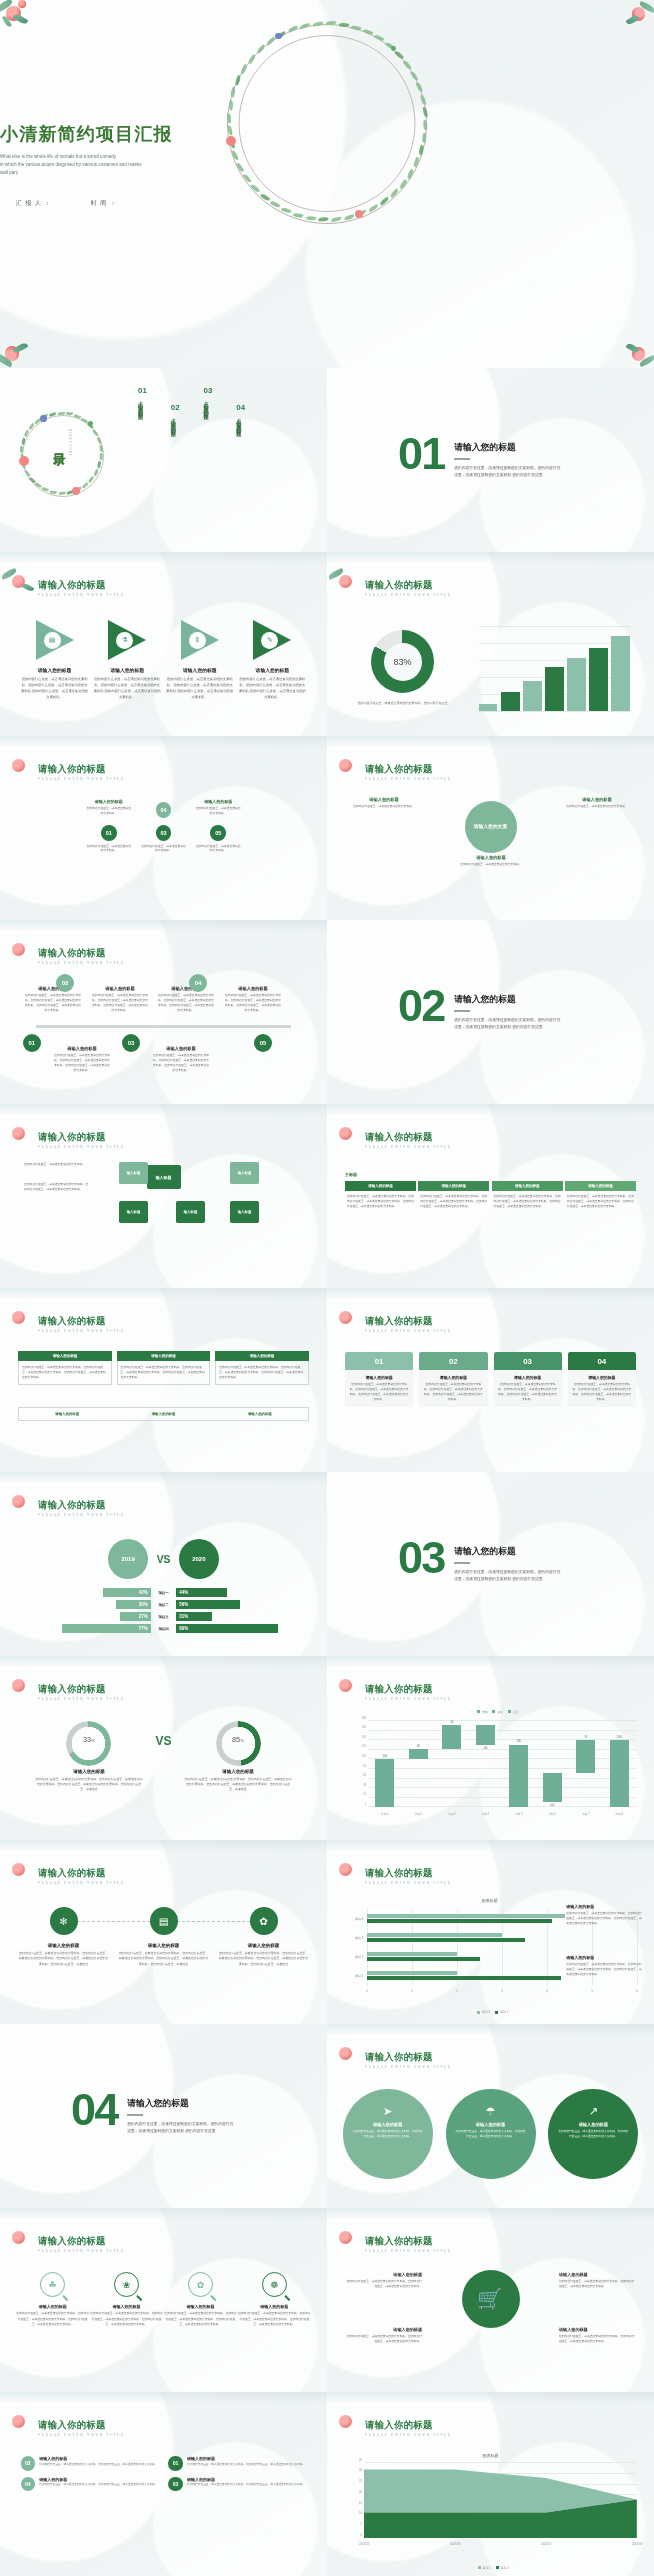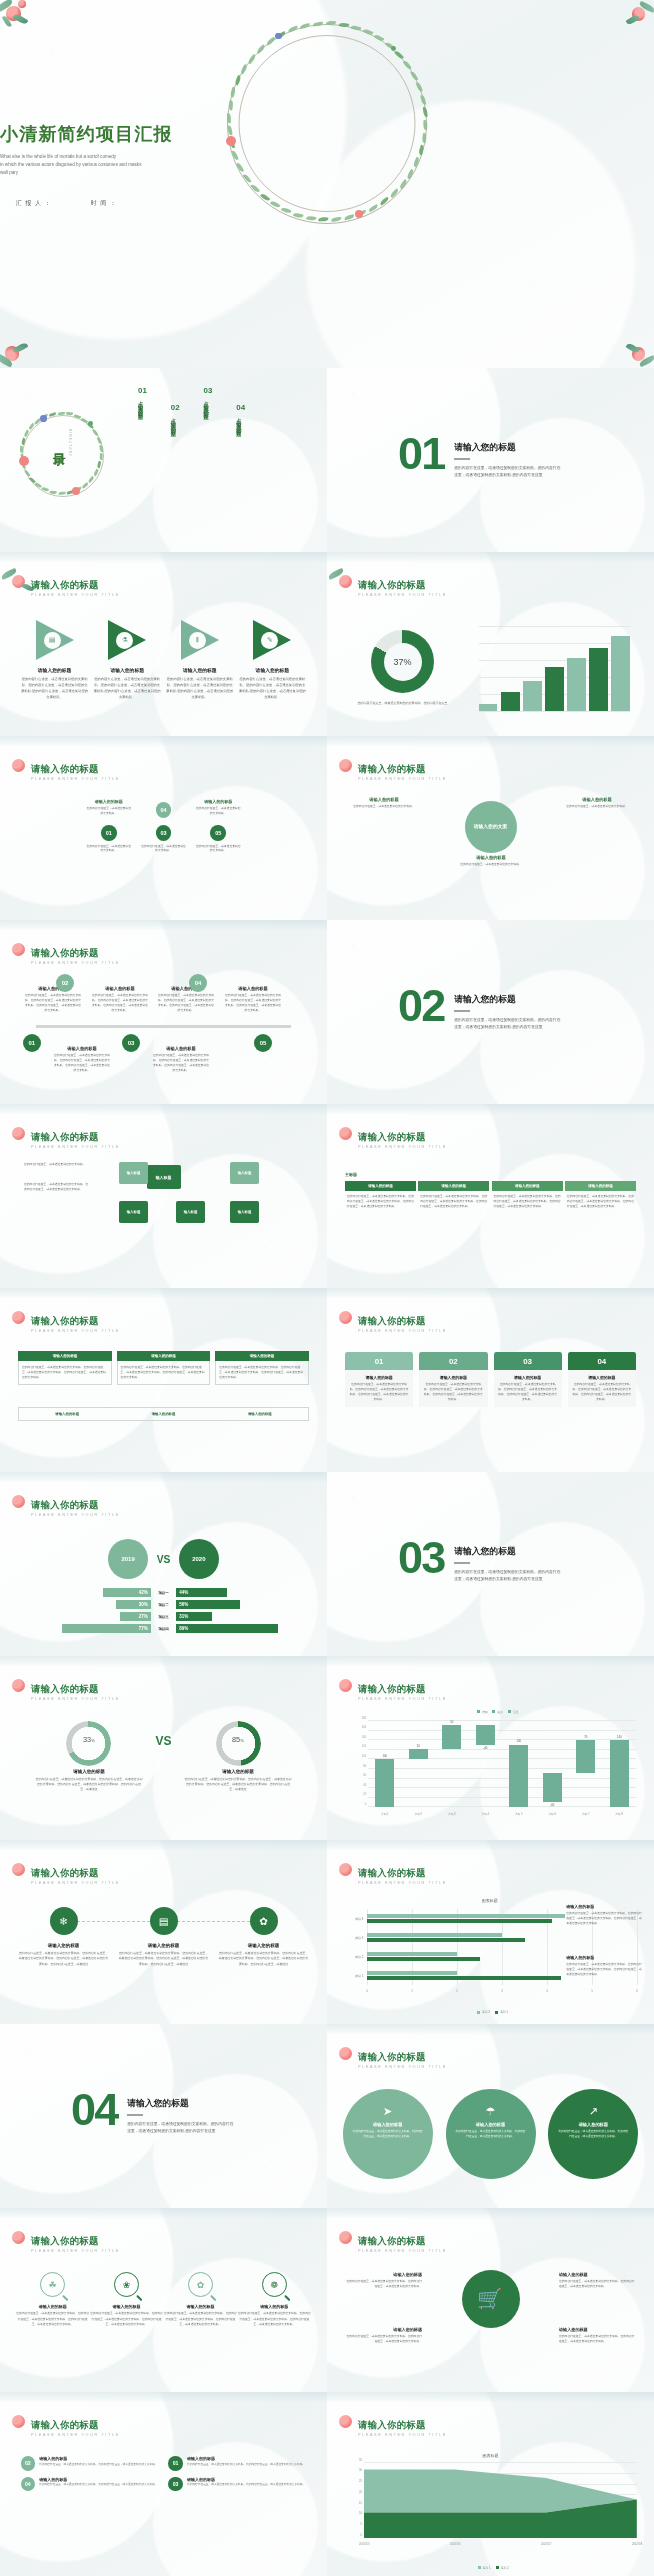--- a/index.html
+++ b/index.html
@@ -38,21 +38,21 @@
     box-shadow:inset -1.2px -1.8px 2.4px rgba(200,80,80,.35);}
   .floral .leaf{position:absolute;border-radius:60% 10% 60% 10%;
     background:linear-gradient(120deg,#8fbfa6,#6ea98c);}
   .floral .leaf.d{background:linear-gradient(120deg,#7fb79b,#4f8f72);}
   .fl-tl{top:0;left:0;}
   .fl-tr{top:0;right:0;transform:scaleX(-1);}
   .fl-bl{bottom:0;left:0;transform:scaleY(-1);}
   .fl-br{bottom:0;right:0;transform:scale(-1,-1);}
 
   
-  .s-head{position:absolute;left:31px;top:27px;}
+  .s-head{position:absolute;left:38px;top:27px;font-family:Liberation Serif, serif;}
   .s-head h2{font-size:9.4px;color:#2c7a43;letter-spacing:0.3px;font-weight:700;}
   .s-head .en{font-size:3.8px;color:#a6b5ab;letter-spacing:1.6px;margin-top:1.2px;}
   .hdr-flower{position:absolute;left:3.6px;top:18px;width:35px;height:27px;}
 
   
   .sec-wrap{position:absolute;left:71px;top:68px;display:flex;align-items:flex-start;gap:9.7px;}
   .sec-num{font-size:45px;line-height:.82;font-weight:800;color:#2c7a43;letter-spacing:-1.8px;}
   .sec-txt{padding-top:6px;}
   .sec-txt h3{font-size:8.8px;color:#222;font-weight:700;}
   .sec-txt .rule{width:15.7px;height:1.5px;background:#9aa3a1;margin:4.2px 0 5.5px;}
@@ -514,21 +514,21 @@
       <span style="position:absolute;left:8.5px;top:4.8px;width:13.3px;height:13.3px;border-radius:50%;
         background:radial-gradient(circle at 35% 32%, #f9a9a6 0 38%, #ef8682 62%, #e7706c 100%)"></span>
       <span style="position:absolute;left:-2.4px;top:1.2px;width:15.7px;height:6px;border-radius:60% 10% 60% 10%;
         background:linear-gradient(120deg,#8fbfa6,#6ea98c);transform:rotate(-24deg)"></span>
     </div>
     <div class="s-head">
       <h2>请输入你的标题</h2>
       <div class="en">PLEASE ENTER YOUR TITLE</div>
     </div>
     <div class="donut">
-      <span>37%</span>
+      <span>83%</span>
     </div>
     <div class="donut-cap">您的内容打在这里，或者通过复制您的文案粘贴。您的内容打在这里</div>
     <div class="minibars" id="minibars">
         <div class="gl" style="top: 0px;"></div>
         <div class="gl" style="top: 17px;"></div>
         <div class="gl" style="top: 34px;"></div>
         <div class="gl" style="top: 51px;"></div>
         <div class="gl" style="top: 68px;"></div>
         <div class="gl" style="top: 85px;"></div>
         <div class="mb-row">

